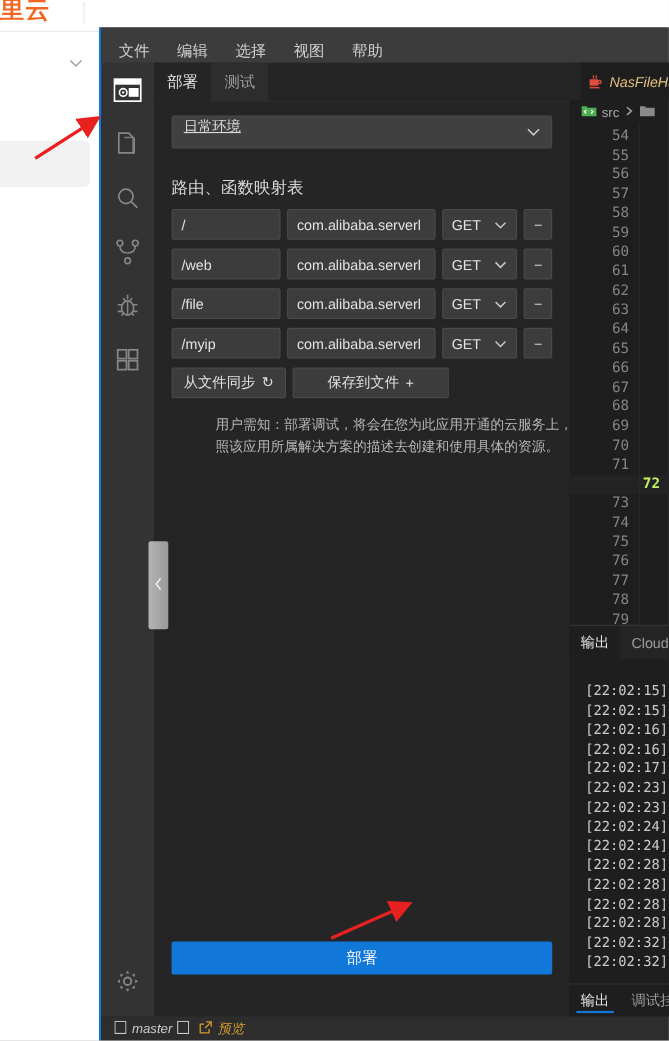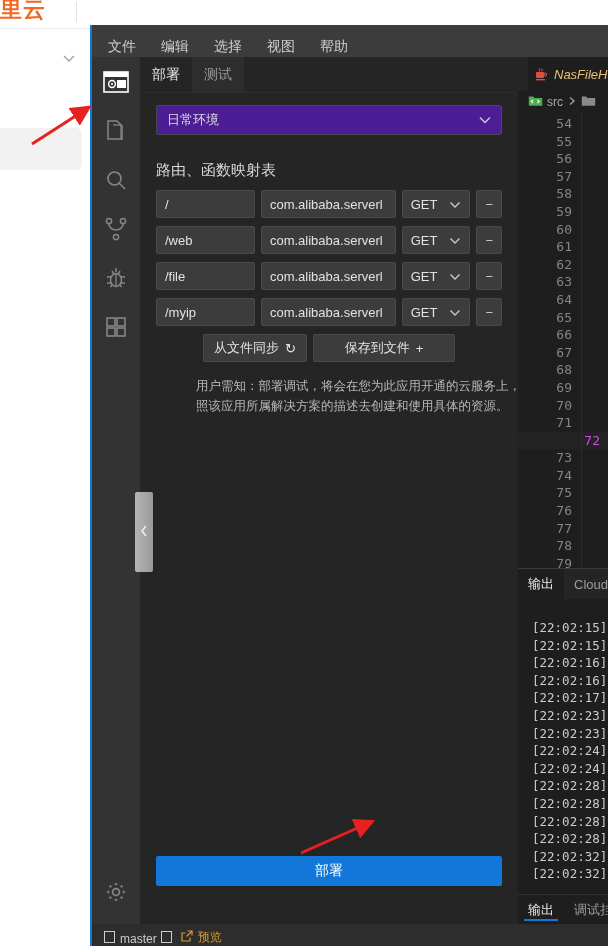--- a/index.html
+++ b/index.html
@@ -87,43 +87,43 @@
   }
   .tab {
     display: flex; align-items: center; padding: 0 12px;
     font-size: 14px; color: #9b9b9b; white-space: nowrap;
   }
   .tab.active { color: #e7e7e7; background: #252526; }
   .tab.inactive-bg { background: #2d2d2d; }
   .panel-body { padding: 12px 16px 0 16px; }
   .env-select {
     position: relative; width: 346px; height: 30px;
-    background: #4c1d95; border: 1px solid #4a4a4a; border-radius: 2px;
-    display: flex; align-items: center; padding: 0 10px;
-    color: #dcdcdc; font-size: 13px;
+    background: #404040; border: 1px solid #4a4a4a; border-radius: 2px;
+    display: flex; padding: 0 10px;
+    color: #dcdcdc; font-size: 13px; text-decoration: underline;
   }
   .env-select .caret {
     position: absolute; right: 9px; top: 50%; transform: translateY(-50%);
     color: #c8c8c8;
   }
   .section-title {
     margin-top: 26px; color: #d8d8d8; font-size: 15px;
   }
   .route-table { margin-top: 10px; }
   .route-row { display: flex; align-items: center; gap: 6px; margin-bottom: 8px; }
   .cell {
     background: #3c3c3c; border: 1px solid #4a4a4a; border-radius: 2px;
     height: 28px; display: flex; align-items: center; padding: 0 8px;
     color: #e2e2e2; font-size: 13px; overflow: hidden; white-space: nowrap;
   }
   .cell-path  { width: 104px; }
   .cell-func  { width: 142px; }
   .cell-method{ width: 72px; justify-content: space-between; }
   .cell-del   { width: 26px; justify-content: center; color: #cfcfcf; }
-  .actions-row { display: flex; gap: 6px; margin-top: 2px; justify-content: center; }
+  .actions-row { display: flex; gap: 6px; margin-top: 2px; }
   .act-btn {
     background: #3c3c3c; border: 1px solid #4a4a4a; border-radius: 2px;
     height: 28px; display: flex; align-items: center; justify-content: center;
     gap: 6px; color: #e2e2e2; font-size: 13px; white-space: nowrap;
   }
   .btn-sync { width: 104px; }
   .btn-add  { width: 142px; }
   .btn-save { width: 104px; }
   .notice {
     margin-top: 14px; width: 346px;
@@ -173,21 +173,21 @@
   }
   .bc-sep { color: #9c9c9c; font-size: 12px; }
   .gutter-area { position: relative; flex: 1; overflow: hidden; background: #1e1e1e; }
   .gutter { padding-top: 2px; }
   .lnum {
     height: 17.6px; line-height: 17.6px; text-align: right;
     padding-right: 8px; width: 62px;
     color: #858585; font-size: 13px;
     font-family: "DejaVu Sans Mono", "Liberation Mono", monospace;
   }
-  .lnum.active { color: #d946ef; font-weight: normal; background: #232323; width: 100%; }
+  .lnum.active { color: #bef264; font-weight: bold; background: #232323; width: 100%; }
   .fold-rule {
     position: absolute; left: 63px; top: 0; bottom: 0; width: 1px; background: #2a2a2a;
   }
 
   
   .outpanel {
     position: absolute; left: 426px; right: 0; bottom: 22px; height: 356px;
     background: #1e1e1e; border-top: 1px solid #3a3a3a;
     display: flex; flex-direction: column; gap: 14px;
   }
@@ -218,22 +218,22 @@
   }
   .bt-tab.active { color: #e7e7e7; }
   .bt-tab.active::after {
     content: ""; position: absolute; left: 6px; right: 6px; bottom: 3px;
     height: 2px; background: #1177d8;
   }
 
   
   .statusbar {
     position: absolute; left: 0; right: 0; bottom: 0; height: 22px;
-    background: #2d2d2d; display: flex; align-items: flex-end;
-    padding-left: 12px; gap: 4px;
+    background: #2d2d2d; display: flex; align-items: center;
+    padding-left: 12px; gap: 4px; font-style: italic;
   }
   .status-item {
     display: flex; align-items: center; gap: 5px;
     color: #cccccc; font-size: 12px; white-space: nowrap;
   }
   .status-item.accent { color: #d79c2b; }
 
   
   .anno { position: absolute; pointer-events: none; }
 </style>

